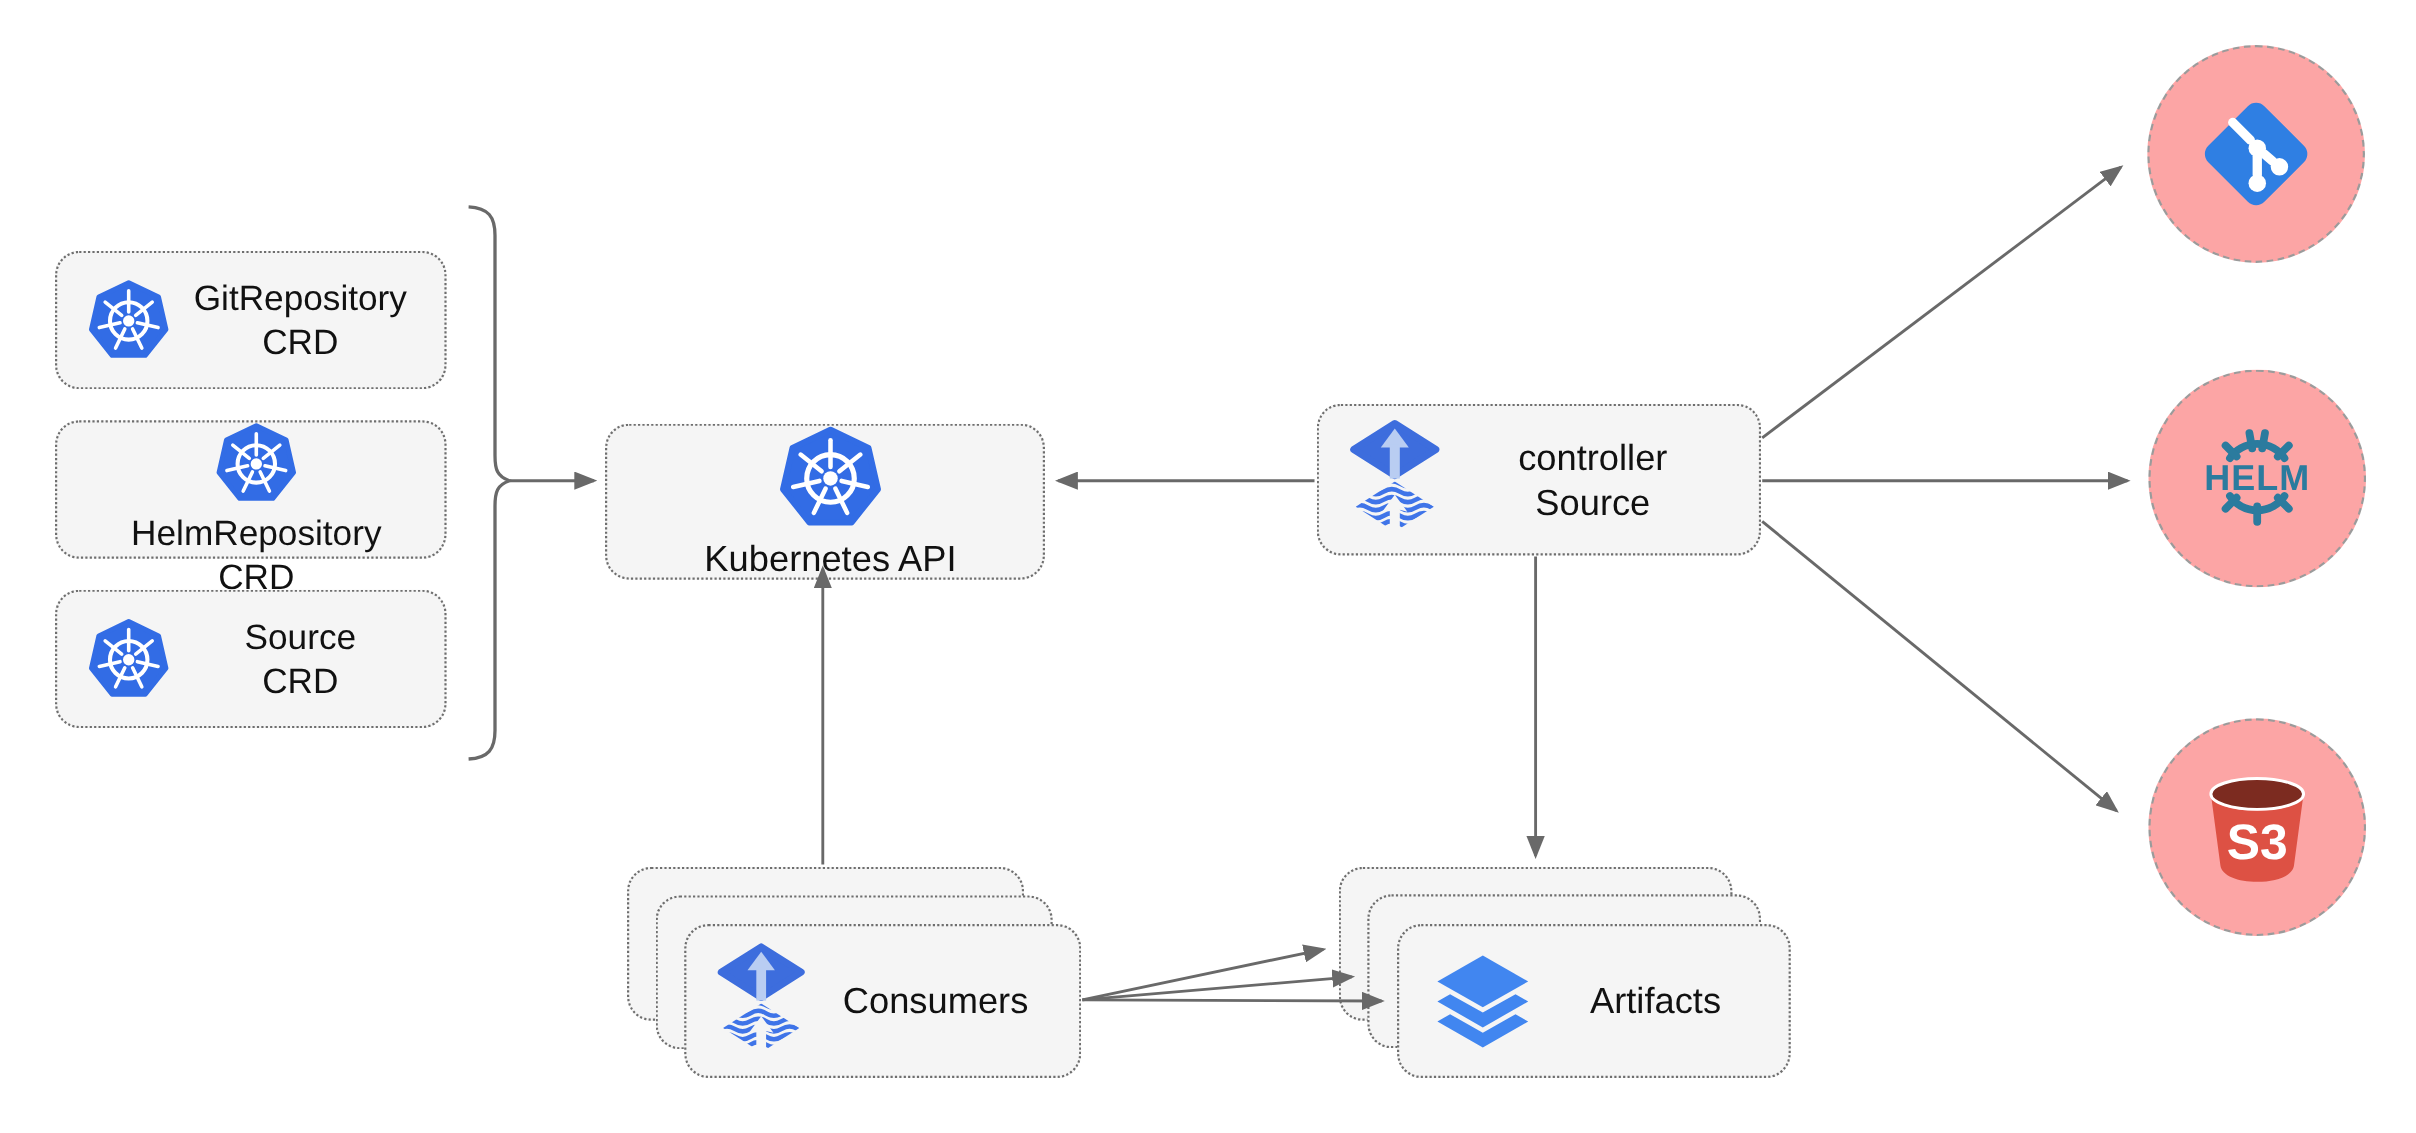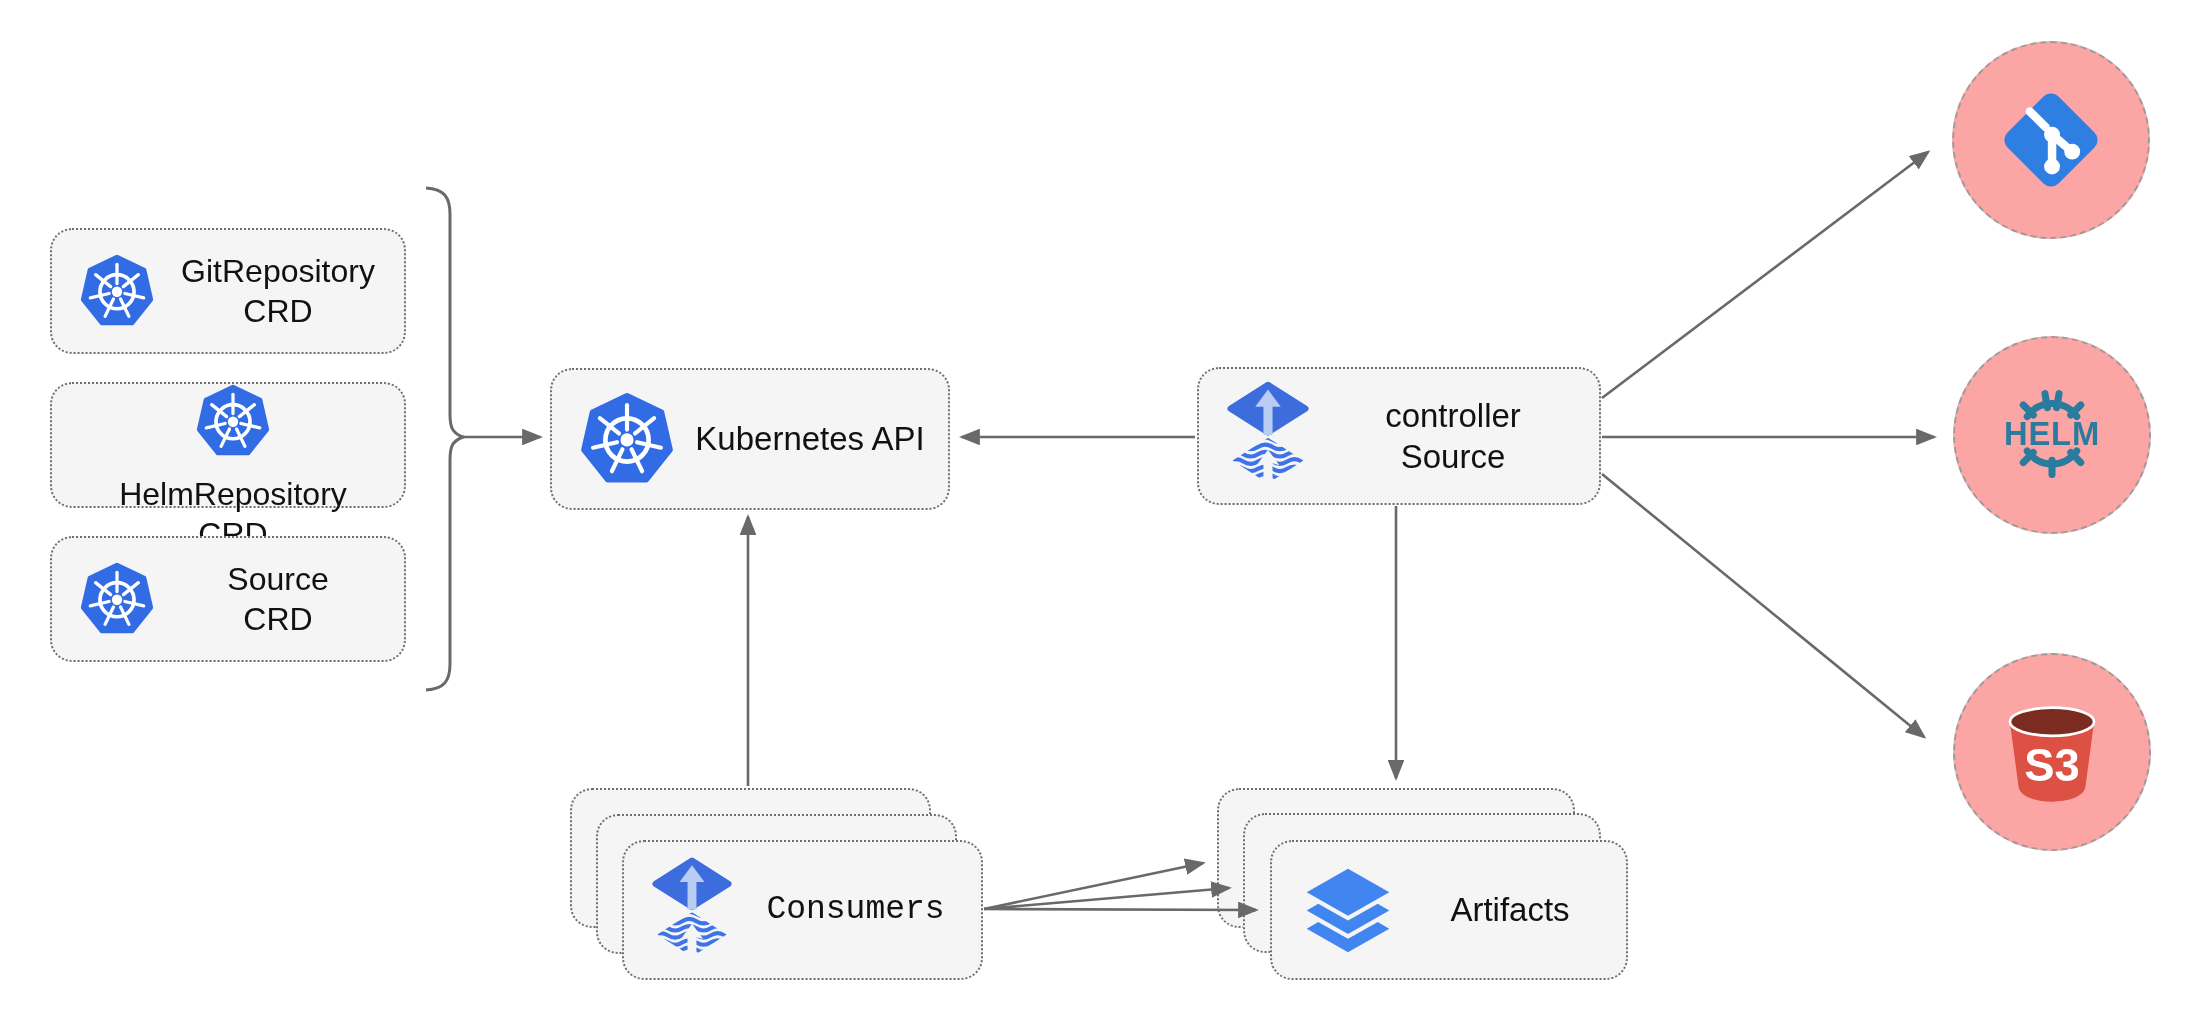--- a/index.html
+++ b/index.html
@@ -5,21 +5,21 @@
   html,body{margin:0;padding:0;background:#ffffff;}
   #canvas{
     position:relative;width:2196px;height:1030px;background:#ffffff;
     font-family:"Liberation Sans",sans-serif;overflow:hidden;
   }
   .box{
     position:absolute;background:#f5f5f5;border:2px dotted #6e6e6e;
     border-radius:22px;box-sizing:border-box;display:flex;align-items:center;
   }
   .ghost{padding:0;}
-  .pad{padding:0 18px 0 28px;gap:16px;}
+  .pad{padding:0 18px 0 28px;gap:6px;}
   .label{flex:1;text-align:center;font-size:32px;color:#111111;line-height:1.25;}
   .label .ln{white-space:nowrap;}
   .circle{
     position:absolute;width:198px;height:198px;border-radius:50%;
     background:#fca5a5;border:2px dashed #9b9b9b;box-sizing:border-box;
     display:flex;align-items:center;justify-content:center;
   }
   .icon{flex:0 0 auto;display:block;}
   #edge-layer{position:absolute;left:0;top:0;pointer-events:none;z-index:50;}
 </style>
@@ -90,21 +90,21 @@
         <line x1="41.4" y1="44.1" x2="21.1" y2="27.9"></line>
       </g>
       <circle cx="50" cy="51" r="7" fill="#ffffff"></circle>
     </svg>
     <div class="label">
       <div class="ln">Source</div>
       <div class="ln">CRD</div>
     </div>
   </div>
 
-  <div class="box pad" style="left:550px;top:368px;width:400px;height:142px;">
+  <div class="box pad" style="left:550px;top:385px;width:400px;height:142px;flex-direction:column;">
     <svg class="icon" viewBox="0 0 100 100" width="94" height="94">
       <polygon points="50,4 86.7,21.7 95.8,61.5 70.4,93.4 29.6,93.4 4.2,61.5 13.3,21.7" fill="#326ce5" stroke="#326ce5" stroke-width="6" stroke-linejoin="round"></polygon>
       <g stroke="#ffffff" fill="none" stroke-width="5">
           <circle cx="50" cy="51" r="23"></circle>
         </g>
       <g stroke="#ffffff" stroke-width="4.4" stroke-linecap="round">
         <line x1="50" y1="40" x2="50" y2="14"></line>
           <line x1="58.6" y1="44.1" x2="78.9" y2="27.9"></line>
         <line x1="60.7" y1="53.4" x2="86.1" y2="59.2"></line>
           <line x1="54.8" y1="60.9" x2="66.1" y2="84.3"></line>
@@ -162,21 +162,21 @@
         <path d="M2,96 q8,-5 16,0 t16,0 t16,0 t16,0 t16,0 t16,0"></path>
         <path d="M2,104 q8,-5 16,0 t16,0 t16,0 t16,0 t16,0 t16,0"></path>
       </g>
       <path d="M40,112 L40,90 L32.5,92 L45,75 L57.5,92 L50,90 L50,112 Z" fill="#f5f5f5"></path>
       <path d="M45,4 L86,30 L45,56 L4,30 Z" fill="#3d6ddd" stroke="#3d6ddd" stroke-width="7" stroke-linejoin="round"></path>
       <g fill="#b9cdf2">
           <polygon points="31,28 45,9 59,28"></polygon>
           <rect x="40" y="25" width="10" height="34"></rect>
         </g>
     </svg>
-    <div class="label" style="font-size:33px;font-family:Liberation Mono, monospace;">Consumers</div>
+    <div class="label" style="font-size:33px;">Consumers</div>
   </div>
 
   <div class="box ghost" style="left:1217px;top:788px;width:358px;height:140px;"></div>
   <div class="box ghost" style="left:1243px;top:813px;width:358px;height:140px;"></div>
   <div class="box pad" style="left:1270px;top:840px;width:358px;height:140px;justify-content:center;">
     <svg class="icon" viewBox="0 0 100 100" width="96" height="96">
       <g fill="#4186f0">
         <polygon points="50,7 93,31.5 50,56 7,31.5"></polygon>
         <polygon points="7,50.5 19,43.5 50,61 81,43.5 93,50.5 50,75"></polygon>
         <polygon points="7,69.5 19,62.5 50,80 81,62.5 93,69.5 50,94"></polygon>

